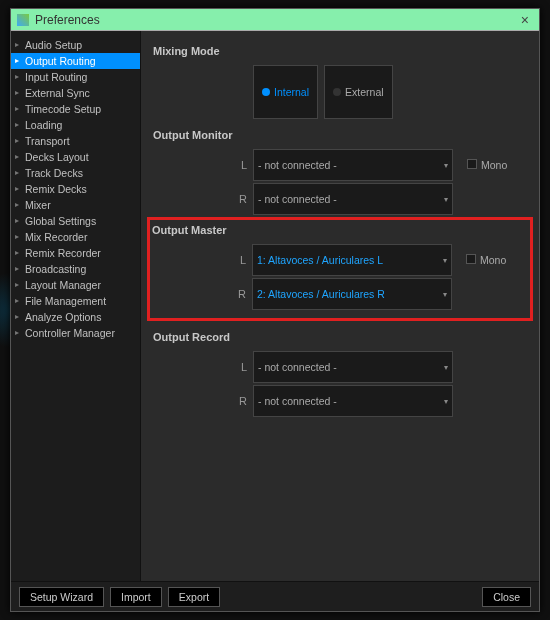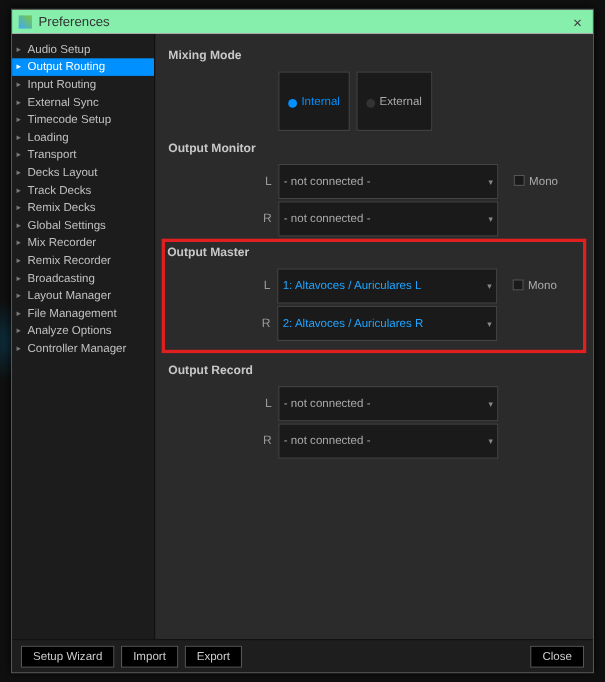--- a/index.html
+++ b/index.html
@@ -12,21 +12,21 @@
   .titlebar .close { font-size: 14px; color:#444; cursor:pointer; padding:0 4px; }
   .body { display:flex; height: calc(100% - 22px - 30px); background:#2b2b2b; }
   .sidebar { width: 130px; background:#1c1c1c; color:#c0c0c0; padding: 6px 0; overflow:hidden; border-right:1px solid #111;}
   .sidebar-item { font-size: 10.5px; padding: 2px 8px 2px 14px; position:relative; cursor:pointer; white-space:nowrap;}
   .sidebar-item::before { content:"▸"; font-size:8px; position:absolute; left:4px; top:3px; color:#777;}
   .sidebar-item.selected { background:#0090ff; color:#fff; }
   .sidebar-item.selected::before { color:#fff; }
   .content { flex:1; padding: 8px 12px; color:#b8b8b8; font-size:11px; overflow:auto;}
   .section-title { font-weight:bold; color:#c8c8c8; margin: 6px 0 8px 0; font-size:11px;}
   .radio-row { display:flex; gap:6px; margin: 0 0 10px 100px; }
-  .radio-btn { background:#1a1a1a; border:1px solid #444; padding:20px 8px; font-size:10.5px; color:#aaa; display:flex; align-items:flex-end; gap:4px; cursor:pointer;}
+  .radio-btn { background:#1a1a1a; border:1px solid #444; padding:20px 8px; font-size:10.5px; color:#aaa; display:flex; align-items:center; gap:4px; cursor:pointer;}
   .radio-dot { width:8px;height:8px;border-radius:50%; background:#333; display:inline-block;}
   .radio-btn.active .radio-dot { background:#0090ff; }
   .radio-btn.active .radio-lbl { color:#0090ff; }
   .io-row { display:flex; align-items:center; gap:6px; margin:2px 0 2px 80px; }
   .io-ch { width:14px; text-align:right; color:#999; font-size:11px;}
   .dropdown { flex: 0 0 200px; background:#1a1a1a; border:1px solid #444; height:32px; display:flex; align-items:center; justify-content:space-between; padding:0 4px; cursor:pointer;}
   .dropdown .val { font-size:10.5px; color:#aaa; }
   .dropdown.blue .val { color:#1fa5ff; }
   .dropdown .chev { font-size:8px; color:#888; }
   .mono { display:flex; align-items:flex-start; gap:4px; margin-left:8px; font-size:10.5px; color:#aaa;}
@@ -53,20 +53,21 @@
         <div class="sidebar-item">Audio Setup</div>
         <div class="sidebar-item selected">Output Routing</div>
         <div class="sidebar-item">Input Routing</div>
         <div class="sidebar-item">External Sync</div>
         <div class="sidebar-item">Timecode Setup</div>
         <div class="sidebar-item">Loading</div>
         <div class="sidebar-item">Transport</div>
         <div class="sidebar-item">Decks Layout</div>
         <div class="sidebar-item">Track Decks</div>
         <div class="sidebar-item">Remix Decks</div>
+        <div class="sidebar-item">Mixer</div>
         <div class="sidebar-item">Global Settings</div>
         <div class="sidebar-item">Mix Recorder</div>
         <div class="sidebar-item">Remix Recorder</div>
         <div class="sidebar-item">Broadcasting</div>
         <div class="sidebar-item">Layout Manager</div>
         <div class="sidebar-item">File Management</div>
         <div class="sidebar-item">Analyze Options</div>
         <div class="sidebar-item">Controller Manager</div>
       </div>
 

